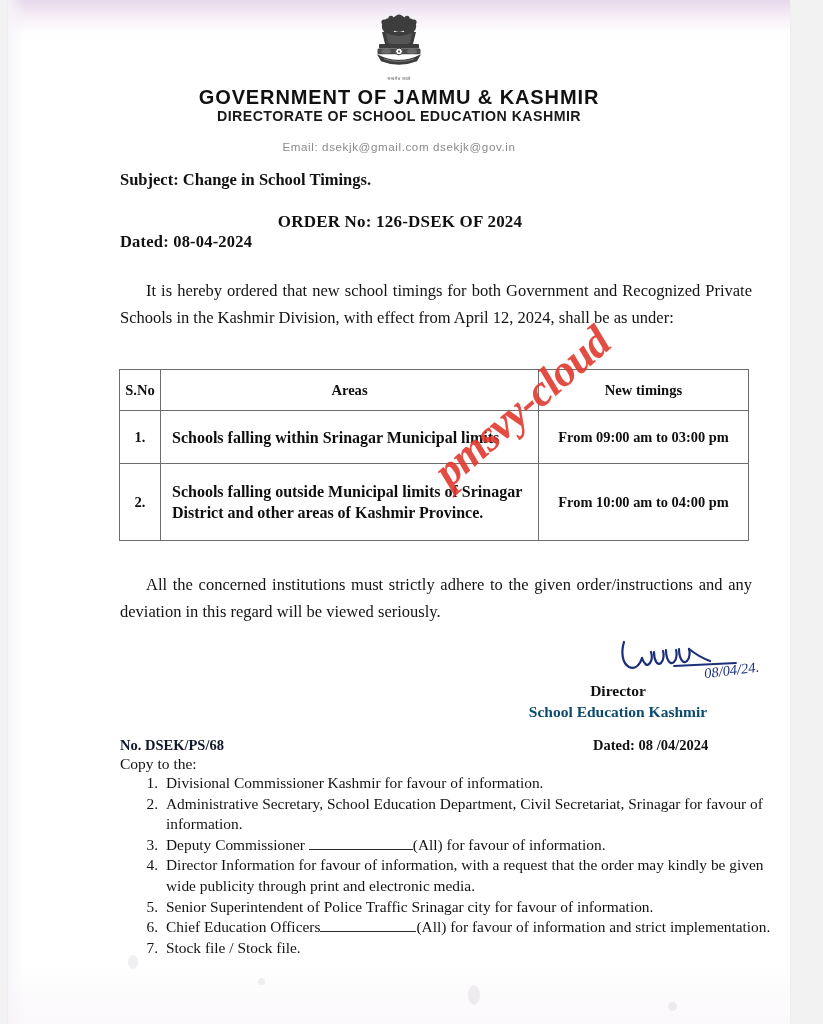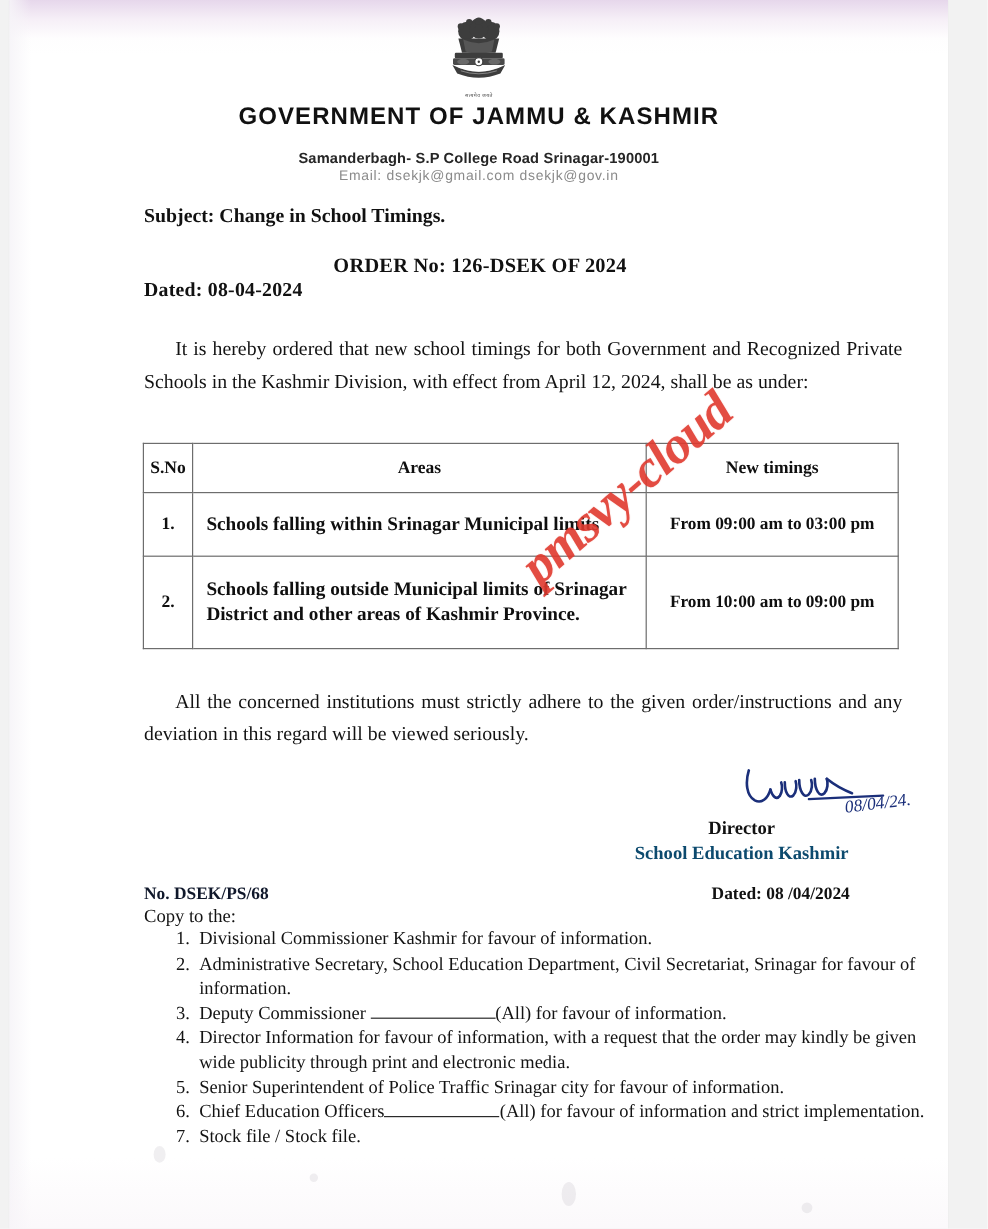--- a/index.html
+++ b/index.html
@@ -389,21 +389,21 @@
 
             <path d="M4 40.2 q22 11 44 0 l-4 7 q-18 7 -36 0 Z"></path>
             <path d="M9 42 q17 7 34 0" fill="none" stroke="#ffffff" stroke-width="0.8" opacity="0.55"></path>
             <path d="M11 45 q15 5 30 0" fill="none" stroke="#ffffff" stroke-width="0.7" opacity="0.45"></path>
           </g>
         </svg>
         <div id="emblem-caption">सत्यमेव जयते</div>
       </div>
 
       <div class="lh" id="lh-govt">GOVERNMENT OF JAMMU &amp; KASHMIR</div>
-      <div class="lh" id="lh-addr">Samanderbagh- S.P College Road Srinagar-190001</div>
+      <div class="lh" id="lh-dir">DIRECTORATE OF SCHOOL EDUCATION KASHMIR</div>
       <div class="lh" id="lh-email">Email: dsekjk@gmail.com dsekjk@gov.in</div>
 
       <div id="subject">Subject: Change in School Timings.</div>
       <div id="order-no">ORDER No:  126-DSEK OF 2024</div>
       <div id="order-date">Dated:  08-04-2024</div>
 
       <div id="para-intro">It is hereby ordered that new school timings for both Government and Recognized Private Schools in the Kashmir Division, with effect from April 12, 2024, shall be as under:</div>
 
       <table id="timings-table">
         <colgroup>
@@ -420,21 +420,21 @@
         </thead>
         <tbody>
           <tr class="row-1">
             <td class="cell-sno">1.</td>
             <td class="cell-areas">Schools falling within Srinagar Municipal limits</td>
             <td class="cell-time">From 09:00 am to 03:00 pm</td>
           </tr>
           <tr class="row-2">
             <td class="cell-sno">2.</td>
             <td class="cell-areas">Schools falling outside Municipal limits of Srinagar District and other areas of Kashmir Province.</td>
-            <td class="cell-time">From 10:00 am to 09:00 pm</td>
+            <td class="cell-time">From 10:00 am to 04:00 pm</td>
           </tr>
         </tbody>
       </table>
 
       <div id="para-closing">All the concerned institutions must strictly adhere to the given order/instructions and any deviation in this regard will be viewed seriously.</div>
 
       <div id="sig-area">
         <svg id="sig-ink" viewBox="0 0 130 46">
           <g fill="none" stroke="#1b2f7a" stroke-width="2.2" stroke-linecap="round" stroke-linejoin="round">
             <path d="M6 6 C3 16, 4 27, 11 31 C17 34, 22 29, 24 22"></path>

